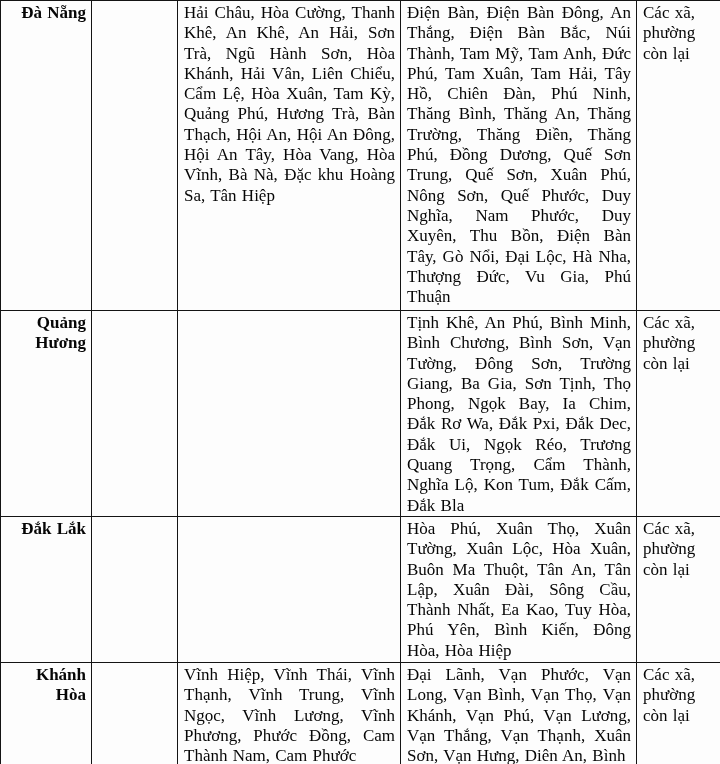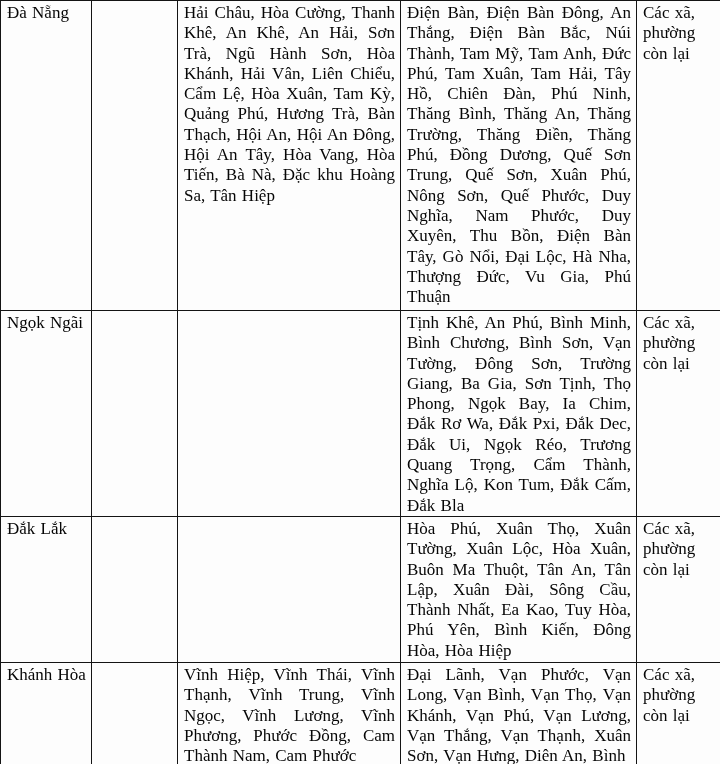--- a/index.html
+++ b/index.html
@@ -24,22 +24,23 @@
     line-height: 20.3px;
   }
   table.doc-table td {
     border: 1.5px solid #141414;
     vertical-align: top;
     padding: 2px 5px 0 6px;
     overflow: hidden;
     word-spacing: 1px;
   }
   td.c-prov {
-    text-align: left;
+    text-align: right;
     padding: 3px 2px 0 2px;
+    font-weight: bold;
   }
   td.c-list {
     text-align: justify;
     text-justify: inter-word;
   }
   td.c-note {
     text-align: left;
     padding-left: 7px;
   }
   tr.r1 td { height: 307px; }
@@ -56,26 +57,26 @@
       <col style="width:91px">
       <col style="width:86px">
       <col style="width:223px">
       <col style="width:236px">
       <col style="width:88px">
     </colgroup>
     <tbody>
       <tr class="r1">
         <td class="c-prov">Đà Nẵng</td>
         <td class="c-empty"></td>
-        <td class="c-list">Hải Châu, Hòa Cường, Thanh Khê, An Khê, An Hải, Sơn Trà, Ngũ Hành Sơn, Hòa Khánh, Hải Vân, Liên Chiểu, Cẩm Lệ, Hòa Xuân, Tam Kỳ, Quảng Phú, Hương Trà, Bàn Thạch, Hội An, Hội An Đông, Hội An Tây, Hòa Vang, Hòa Tiến, Bà Nà, Đặc khu Hoàng Sa, Tân Hiệp</td>
+        <td class="c-list">Hải Châu, Hòa Cường, Thanh Khê, An Khê, An Hải, Sơn Trà, Ngũ Hành Sơn, Hòa Khánh, Hải Vân, Liên Chiểu, Cẩm Lệ, Hòa Xuân, Tam Kỳ, Quảng Phú, Hương Trà, Bàn Thạch, Hội An, Hội An Đông, Hội An Tây, Hòa Vang, Hòa Vĩnh, Bà Nà, Đặc khu Hoàng Sa, Tân Hiệp</td>
         <td class="c-list">Điện Bàn, Điện Bàn Đông, An Thắng, Điện Bàn Bắc, Núi Thành, Tam Mỹ, Tam Anh, Đức Phú, Tam Xuân, Tam Hải, Tây Hồ, Chiên Đàn, Phú Ninh, Thăng Bình, Thăng An, Thăng Trường, Thăng Điền, Thăng Phú, Đồng Dương, Quế Sơn Trung, Quế Sơn, Xuân Phú, Nông Sơn, Quế Phước, Duy Nghĩa, Nam Phước, Duy Xuyên, Thu Bồn, Điện Bàn Tây, Gò Nổi, Đại Lộc, Hà Nha, Thượng Đức, Vu Gia, Phú Thuận</td>
         <td class="c-note">Các xã, phường còn lại</td>
       </tr>
       <tr class="r2">
-        <td class="c-prov">Ngọk Ngãi</td>
+        <td class="c-prov">Quảng Hương</td>
         <td class="c-empty"></td>
         <td class="c-list"></td>
         <td class="c-list">Tịnh Khê, An Phú, Bình Minh, Bình Chương, Bình Sơn, Vạn Tường, Đông Sơn, Trường Giang, Ba Gia, Sơn Tịnh, Thọ Phong, Ngọk Bay, Ia Chim, Đắk Rơ Wa, Đắk Pxi, Đắk Dec, Đắk Ui, Ngọk Réo, Trương Quang Trọng, Cẩm Thành, Nghĩa Lộ, Kon Tum, Đắk Cấm, Đắk Bla</td>
         <td class="c-note">Các xã, phường còn lại</td>
       </tr>
       <tr class="r3">
         <td class="c-prov">Đắk Lắk</td>
         <td class="c-empty"></td>
         <td class="c-list"></td>
         <td class="c-list">Hòa Phú, Xuân Thọ, Xuân Tường, Xuân Lộc, Hòa Xuân, Buôn Ma Thuột, Tân An, Tân Lập, Xuân Đài, Sông Cầu, Thành Nhất, Ea Kao, Tuy Hòa, Phú Yên, Bình Kiến, Đông Hòa, Hòa Hiệp</td>

